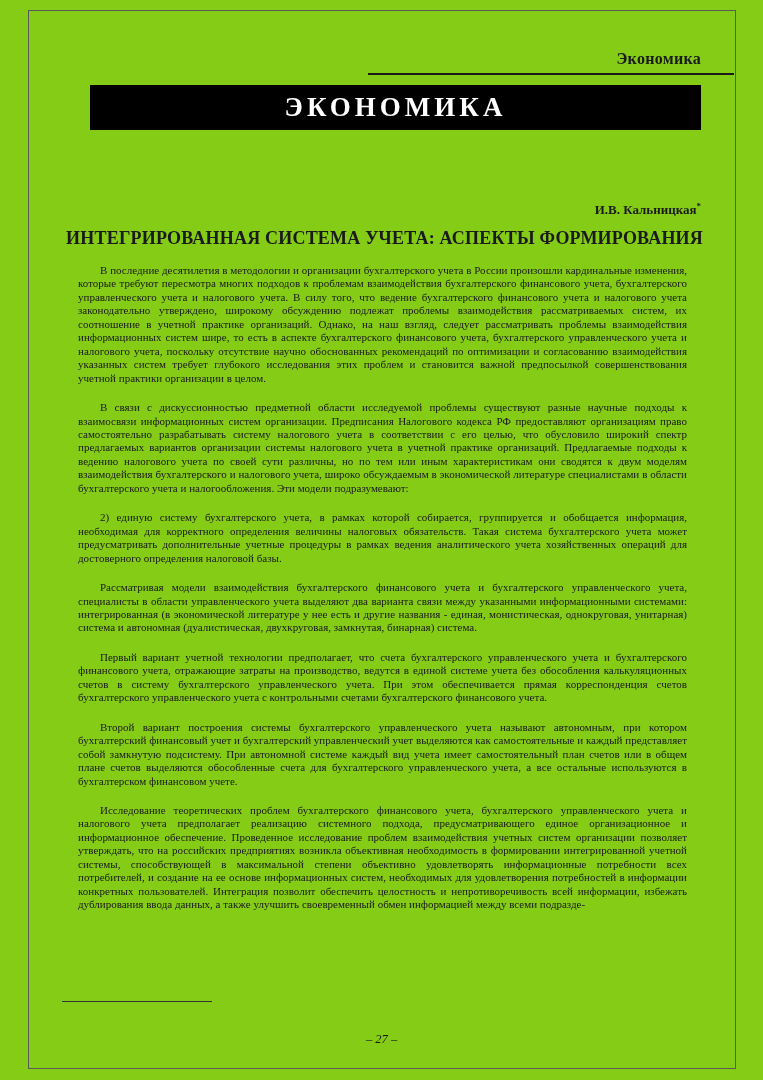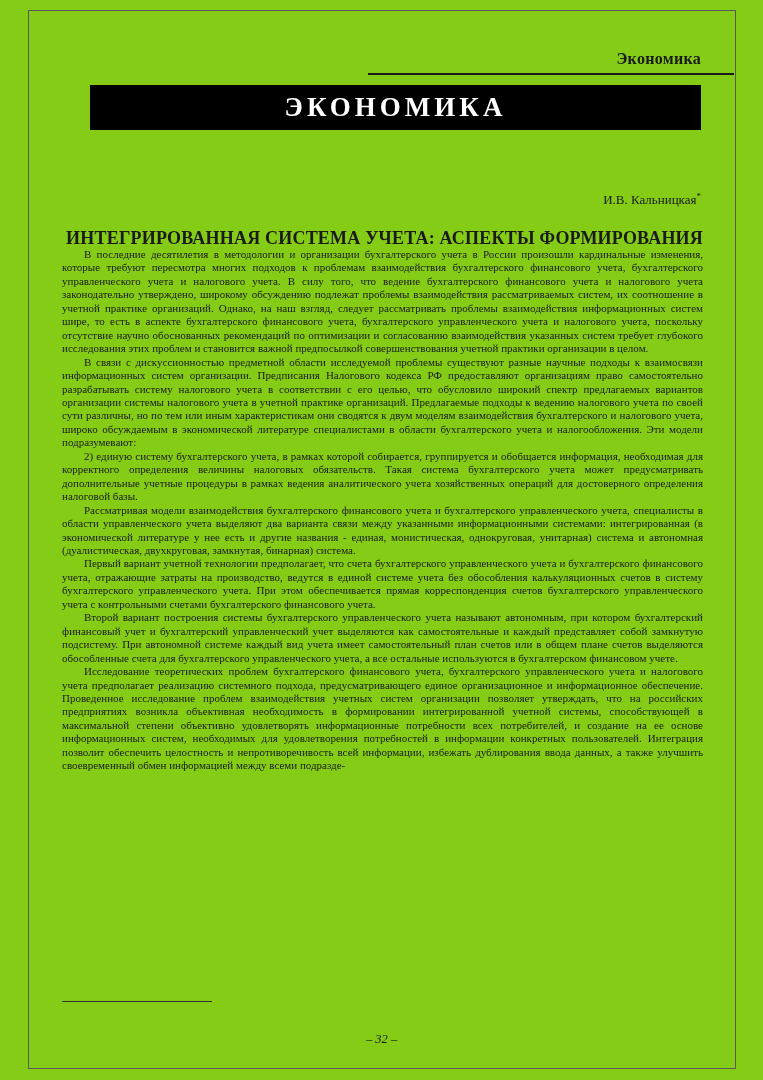--- a/index.html
+++ b/index.html
@@ -36,43 +36,43 @@
     left:90px; top:85px;
     width:611px; height:45px;
     background:#000000;
     color:#ffffff;
     display:flex; align-items:center; justify-content:center;
     font-size:27px; font-weight:bold;
     letter-spacing:4px;
   }
   .author {
     position:absolute;
-    top:191px; right:62px;
-    font-weight:normal;
+    top:201px; right:62px;
+    font-weight:bold;
     font-size:13px;
   }
   .author sup { font-size:9px; }
   .article-title {
     position:absolute;
     top:228px; left:62px;
     width:641px;
     text-align:right;
     font-weight:bold;
     font-size:18px;
     letter-spacing:0.2px;
   }
   .body-text {
     position:absolute;
     top:248px; left:62px;
     width:641px;
     font-size:11px;
     line-height:13.45px;
     text-align:justify;
   }
-  .body-text p { margin:0; text-indent:22px; }
+  .body-text p { margin:16px; text-indent:22px; }
   .footnote-rule {
     position:absolute;
     left:62px; top:1001px;
     width:150px;
     border-top:1px solid #333;
     height:0;
   }
   .footnote {
     position:absolute;
     left:62px; top:1006px;
@@ -113,15 +113,15 @@
     <p>2) единую систему бухгалтерского учета, в рамках которой собирается, группируется и обобщается информация, необходимая для корректного определения величины налоговых обязательств. Такая система бухгалтерского учета может предусматривать дополнительные учетные процедуры в рамках ведения аналитического учета хозяйственных операций для достоверного определения налоговой базы.</p>
     <p>Рассматривая модели взаимодействия бухгалтерского финансового учета и бухгалтерского управленческого учета, специалисты в области управленческого учета выделяют два варианта связи между указанными информационными системами: интегрированная (в экономической литературе у нее есть и другие названия - единая, монистическая, однокруговая, унитарная) система и автономная (дуалистическая, двухкруговая, замкнутая, бинарная) система.</p>
     <p>Первый вариант учетной технологии предполагает, что счета бухгалтерского управленческого учета и бухгалтерского финансового учета, отражающие затраты на производство, ведутся в единой системе учета без обособления калькуляционных счетов в систему бухгалтерского управленческого учета. При этом обеспечивается прямая корреспонденция счетов бухгалтерского управленческого учета с контрольными счетами бухгалтерского финансового учета.</p>
     <p>Второй вариант построения системы бухгалтерского управленческого учета называют автономным, при котором бухгалтерский финансовый учет и бухгалтерский управленческий учет выделяются как самостоятельные и каждый представляет собой замкнутую подсистему. При автономной системе каждый вид учета имеет самостоятельный план счетов или в общем плане счетов выделяются обособленные счета для бухгалтерского управленческого учета, а все остальные используются в бухгалтерском финансовом учете.</p>
     <p>Исследование теоретических проблем бухгалтерского финансового учета, бухгалтерского управленческого учета и налогового учета предполагает реализацию системного подхода, предусматривающего единое организационное и информационное обеспечение. Проведенное исследование проблем взаимодействия учетных систем организации позволяет утверждать, что на российских предприятиях возникла объективная необходимость в формировании интегрированной учетной системы, способствующей в максимальной степени объективно удовлетворять информационные потребности всех потребителей, и создание на ее основе информационных систем, необходимых для удовлетворения потребностей в информации конкретных пользователей. Интеграция позволит обеспечить целостность и непротиворечивость всей информации, избежать дублирования ввода данных, а также улучшить своевременный обмен информацией между всеми подразде-</p>
   </div>
 
   <div class="footnote-rule"></div>
 
 
-  <div class="page-number">– 32 –</div>
+  <div class="page-number">– 27 –</div>
 
 </div>
 
 </body></html>

